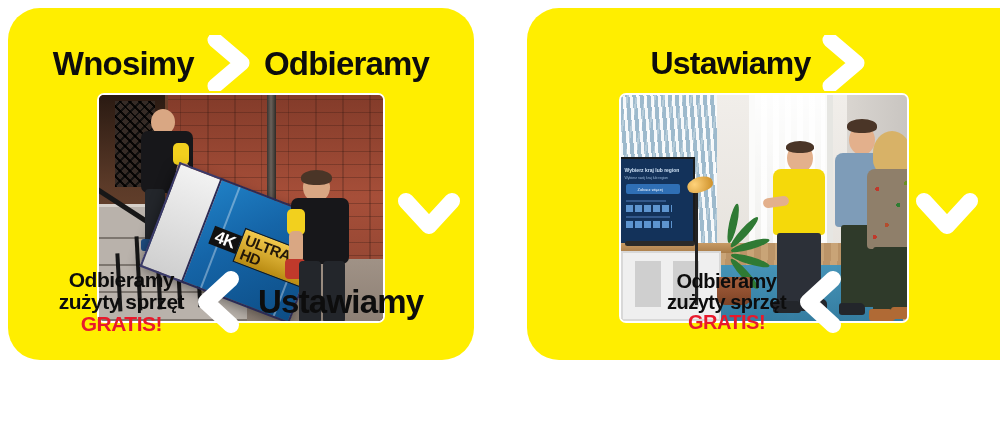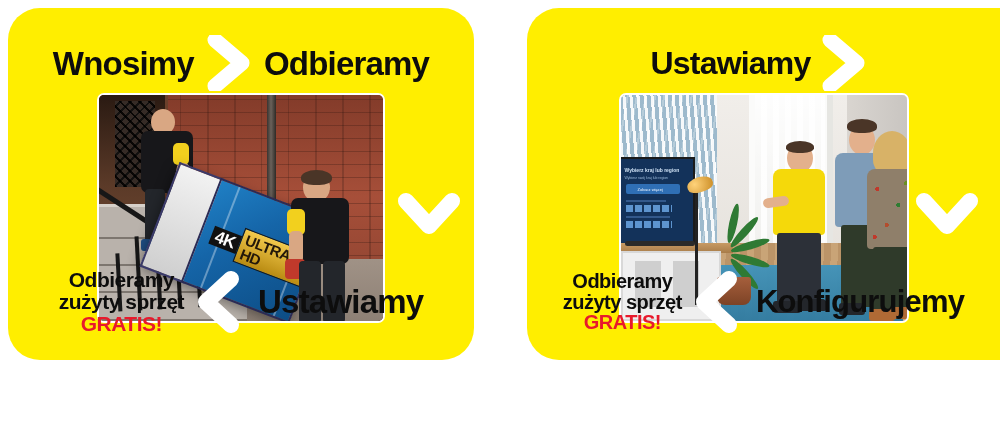--- a/index.html
+++ b/index.html
@@ -548,17 +548,16 @@
       <div class="recycle">
         <span>Odbieramy</span><br>
         <span>zużyty sprzęt</span>
         <span class="gratis">GRATIS!</span>
       </div>
       <span class="chev chev-left">
         <svg width="50" height="62" viewBox="0 0 50 62" aria-hidden="true">
           <path d="M37 8 L12 31 L37 54" fill="none" stroke="#ffffff" stroke-width="16" stroke-linecap="round" stroke-linejoin="round"></path>
         </svg>
       </span>
-      <span class="foot-word">Konfigurujemy</span>
     </div>
   </div>
 
 </div>
 
 </body></html>

